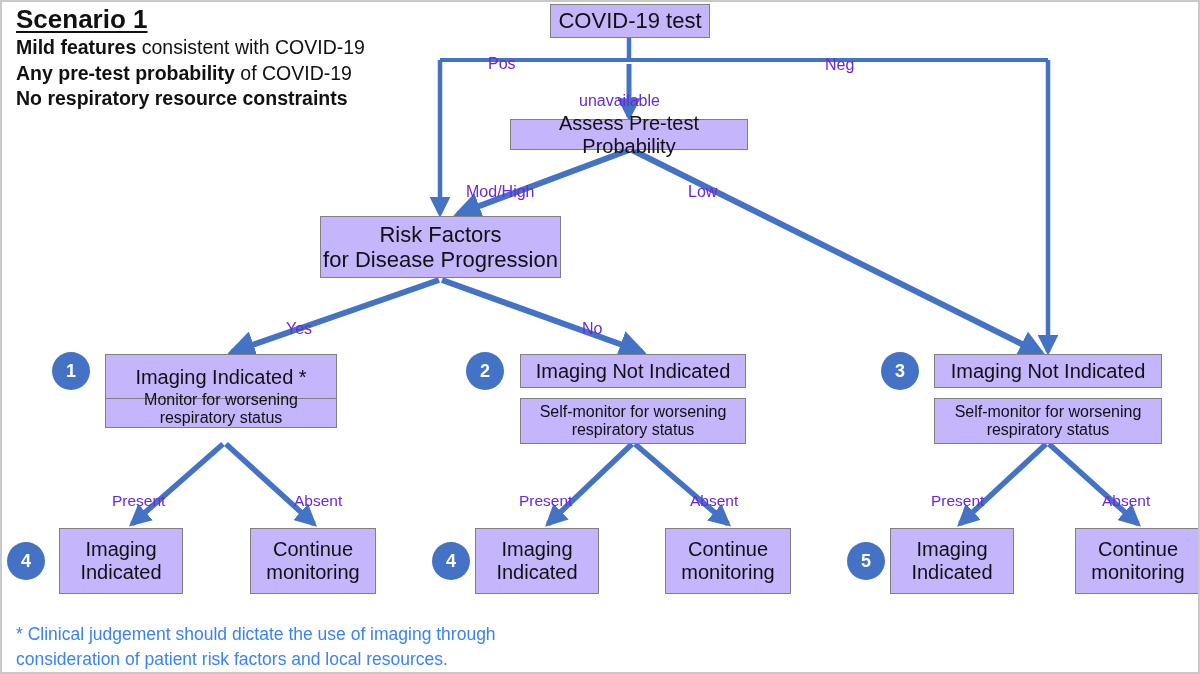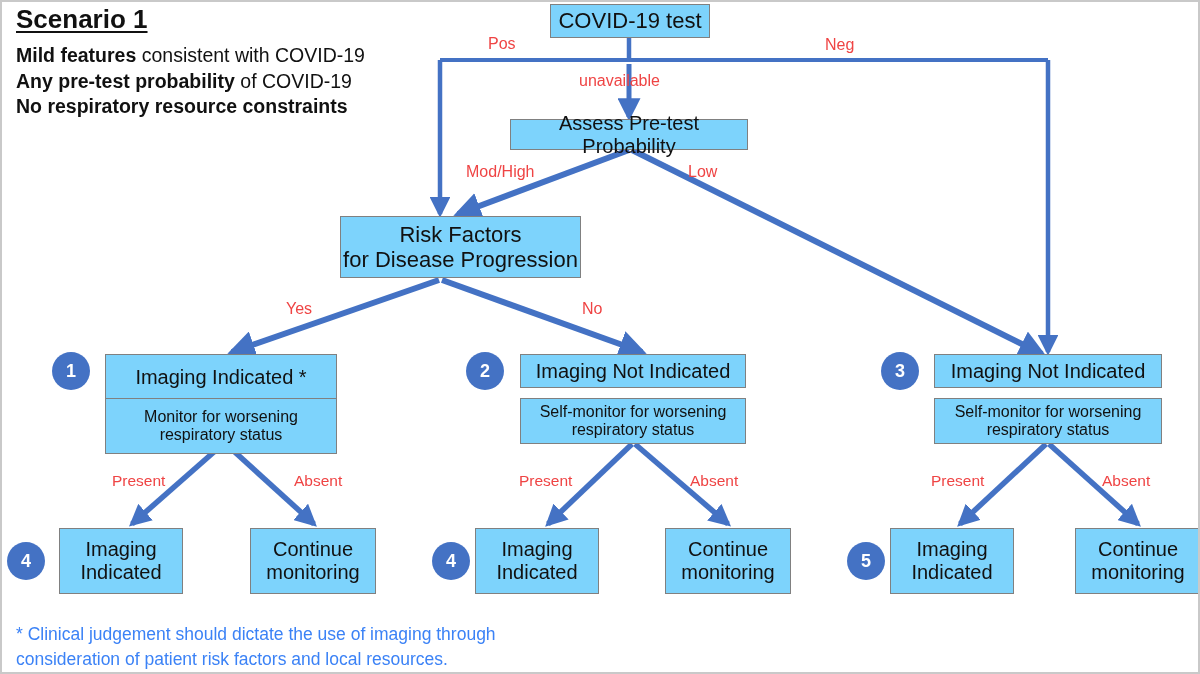--- a/index.html
+++ b/index.html
@@ -13,44 +13,45 @@
     overflow:hidden;
     box-sizing:border-box;
     border:2px solid #c9c9c9;
   }
   #wires{position:absolute;left:0;top:0;width:1200px;height:674px;pointer-events:none;}
 
   .hdr{position:absolute;left:14px;top:2px;width:420px;}
   .hdr .title{
     font-size:26px;font-weight:bold;letter-spacing:0px;
     text-decoration:underline;text-underline-offset:3px;
-    line-height:30px;margin-bottom:9px;
+    line-height:30px;margin-bottom:1px;
   }
   .hdr .line{font-size:19.5px;line-height:25.5px;font-weight:normal;white-space:nowrap;}
   .hdr .line b{font-weight:bold;margin-top:32px;}
 
   .node{
     position:absolute;
     border:1.6px solid #808080;
-    background:#7dd3fc;
+    background:#c4b5fd;
     box-sizing:border-box;
     display:flex;align-items:center;justify-content:center;
     text-align:center;
     line-height:1.14;
   }
   .n-big{font-size:22px;}
   .n-med{font-size:20px;}
   .n-small{font-size:16px;}
   .n-leaf{font-size:20px;}
 
   .edgelabel{
     position:absolute;
     font-size:15.5px;
-    color:#ef4444;
+    color:#6d28d9;
     white-space:nowrap;
+    margin-top:20px;
   }
   .el-16{font-size:16px;}
 
   .badge{
     position:absolute;
     border-radius:50%;
     background:#4472c4;
     color:#ffffff;
     display:flex;align-items:center;justify-content:center;
     font-size:18px;font-weight:bold;
@@ -113,29 +114,29 @@
   </div>
 
   <div class="node n-big" style="left:548px;top:2px;width:160px;height:34px;">
     <span>COVID-19 test</span>
   </div>
 
   <div class="node n-med" style="left:508px;top:117px;width:238px;height:31px;">
     <span>Assess Pre-test Probability</span>
   </div>
 
-  <div class="node n-big" style="left:318px;top:214px;width:241px;height:62px;flex-direction:column;margin-left:20px;">
+  <div class="node n-big" style="left:318px;top:214px;width:241px;height:62px;flex-direction:column;">
     <span>Risk Factors</span>
     <span>for Disease Progression</span>
   </div>
 
   <div class="node n-med" style="left:103px;top:352px;width:232px;height:47px;justify-content:center;">
     <span>Imaging Indicated *</span>
   </div>
-  <div class="node n-small" style="left:103px;top:396px;width:232px;height:56px;flex-direction:column;">
+  <div class="node n-small" style="left:103px;top:396px;width:232px;height:30px;flex-direction:column;justify-content:flex-end;">
     <span>Monitor for worsening</span>
     <span>respiratory status</span>
   </div>
 
   <div class="node n-med" style="left:518px;top:352px;width:226px;height:34px;">
     <span>Imaging Not Indicated</span>
   </div>
   <div class="node n-small" style="left:518px;top:396px;width:226px;height:46px;flex-direction:column;">
     <span>Self-monitor for worsening</span>
     <span>respiratory status</span>

